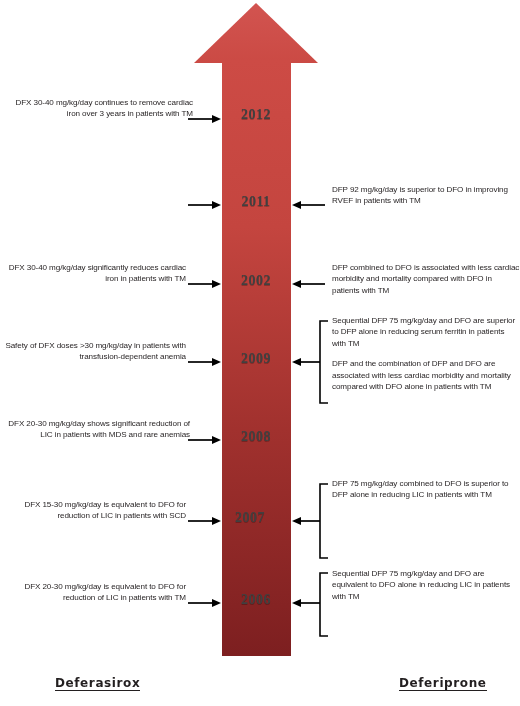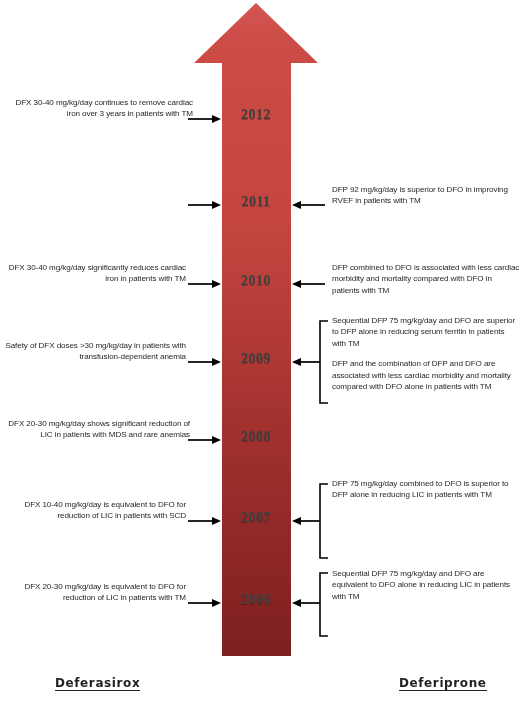--- a/index.html
+++ b/index.html
@@ -172,45 +172,45 @@
           <line x1="300" y1="603" x2="320" y2="603" stroke-width="1.7"></line>
           <polygon points="292,603 301,599 301,607" stroke="none"></polygon>
           <path d="M 328 573 L 320 573 L 320 636 L 328 636" fill="none" stroke="#000000" stroke-width="1.6"></path>
         </g>
       </g>
     </svg>
   </div>
 
   <div class="year-label" style="left:222px; top:108px;">2012</div>
   <div class="year-label" style="left:222px; top:195px;">2011</div>
-  <div class="year-label" style="left:222px; top:274px;">2010</div>
+  <div class="year-label" style="left:222px; top:274px;">2002</div>
   <div class="year-label" style="left:222px; top:352px;">2009</div>
   <div class="year-label" style="left:222px; top:430px;">2008</div>
-  <div class="year-label" style="left:222px; top:511px;">2007</div>
+  <div class="year-label" style="left:216px; top:511px;">2007</div>
   <div class="year-label" style="left:222px; top:593px;">2006</div>
 
   <div class="side-item side-left" style="top:97px;padding-left:7px;">
     <p class="para">DFX 30-40 mg/kg/day continues to remove cardiac iron over 3 years in patients with TM</p>
   </div>
 
 
   <div class="side-item side-left" style="top:262px;">
     <p class="para">DFX 30-40 mg/kg/day significantly reduces cardiac iron in patients with TM</p>
   </div>
 
   <div class="side-item side-left" style="top:340px;">
     <p class="para">Safety of DFX doses &gt;30 mg/kg/day  in patients with transfusion-dependent anemia</p>
   </div>
 
   <div class="side-item side-left" style="top:418px; left:0; width:190px;">
     <p class="para">DFX 20-30 mg/kg/day shows significant reduction of LIC in patients with MDS and rare anemias</p>
   </div>
 
   <div class="side-item side-left" style="top:499px;">
-    <p class="para">DFX 10-40 mg/kg/day is equivalent to DFO for reduction of LIC in patients with SCD</p>
+    <p class="para">DFX 15-30 mg/kg/day is equivalent to DFO for reduction of LIC in patients with SCD</p>
   </div>
 
   <div class="side-item side-left" style="top:581px;">
     <p class="para">DFX 20-30 mg/kg/day is equivalent to DFO for reduction of LIC in patients with TM</p>
   </div>
 
   <div class="side-item side-right" style="top:184px;">
     <p class="para">DFP  92 mg/kg/day is superior to DFO in improving RVEF in patients with TM</p>
   </div>
 

